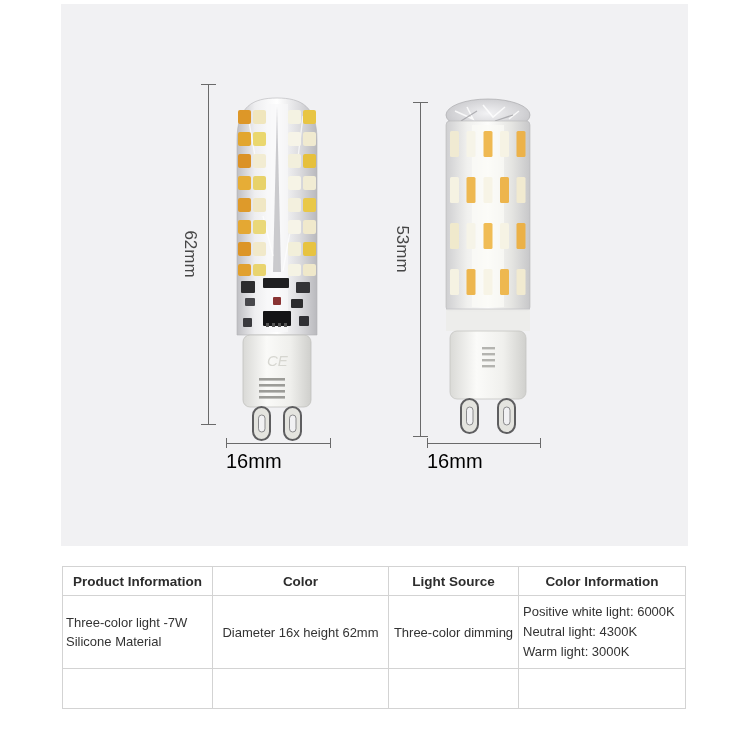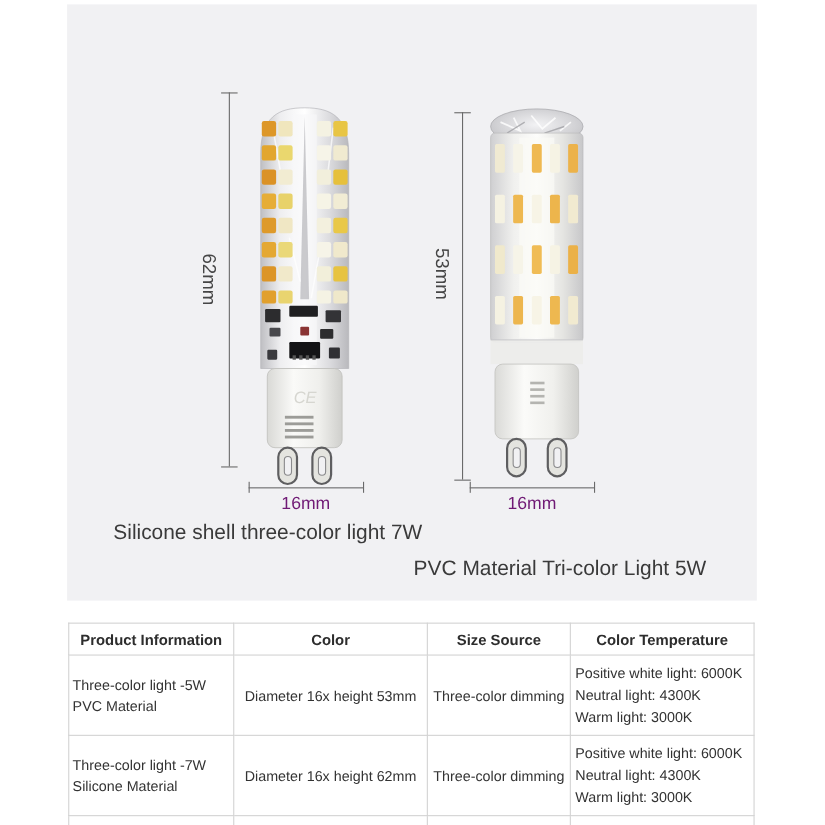--- a/index.html
+++ b/index.html
@@ -20,21 +20,21 @@
   .bulb{position:absolute;}
   .bulb svg{display:block;}
 
   
   .vline{position:absolute;width:1px;background:var(--dim-line);}
   .hcapline{position:absolute;height:1px;background:var(--dim-line);}
   .vcap{position:absolute;width:1px;height:10px;background:var(--dim-line);}
   .hcap{position:absolute;height:1px;width:15px;background:var(--dim-line);}
 
   .dim-label-v{position:absolute;font-size:17px;color:#464646;white-space:nowrap;transform:rotate(90deg);}
-  .dim-label-h{position:absolute;font-size:16px;color:#701a75;white-space:nowrap;text-align:center;}
+  .dim-label-h{position:absolute;font-size:20px;color:#000000;white-space:nowrap;text-align:left;}
 
   .caption{position:absolute;font-size:19px;color:#3a3a3a;white-space:nowrap;}
 
   
   .spec-table{position:absolute;left:62px;top:566px;width:623px;border-collapse:collapse;table-layout:fixed;color:var(--body-text);}
   .spec-table th,.spec-table td{border:1px solid var(--table-border);vertical-align:middle;overflow:hidden;}
   .spec-table th{height:29px;font-size:13.5px;font-weight:bold;color:var(--heading-text);text-align:center;padding:0 2px;white-space:nowrap;margin-top:24px;}
   .spec-table td{height:73px;font-size:13px;}
   .col-product{width:150px;}
   .col-size{width:176px;}
@@ -243,53 +243,38 @@
     <div class="vcap" style="left:165px;top:434px;"></div>
     <div class="hcapline" style="left:165px;top:439px;width:104px;"></div>
     <div class="vcap" style="left:269px;top:434px;"></div>
     <div class="dim-label-h" style="left:165px;top:446px;width:104px;">16mm</div>
 
     <div class="vcap" style="left:366px;top:434px;"></div>
     <div class="hcapline" style="left:366px;top:439px;width:113px;"></div>
     <div class="vcap" style="left:479px;top:434px;"></div>
     <div class="dim-label-h" style="left:366px;top:446px;width:113px;">16mm</div>
 
-    <div class="caption" style="left:42px;top:470px;">Silicone shell three-color light 7W</div>
-    <div class="caption" style="left:315px;top:503px;">PVC Material Tri-color Light 5W</div>
   </div>
 
   <table class="spec-table">
     <colgroup>
       <col class="col-product">
         <col class="col-size">
         <col class="col-source">
         <col class="col-temp">
     </colgroup>
     <thead>
       <tr>
         <th>Product Information</th>
         <th>Color</th>
-        <th>Size Source</th>
-        <th>Color Temperature</th>
+        <th>Light Source</th>
+        <th>Color Information</th>
       </tr>
     </thead>
     <tbody>
-      <tr>
-        <td class="cell-product">
-          <div>Three-color light -5W</div>
-          <div>PVC Material</div>
-        </td>
-        <td class="cell-size">Diameter 16x height 53mm</td>
-        <td class="cell-source">Three-color dimming</td>
-        <td class="cell-temp">
-          <div>Positive white light: 6000K</div>
-          <div>Neutral light: 4300K</div>
-          <div>Warm light: 3000K</div>
-        </td>
-      </tr>
       <tr>
         <td class="cell-product">
           <div>Three-color light -7W</div>
           <div>Silicone Material</div>
         </td>
         <td class="cell-size">Diameter 16x height 62mm</td>
         <td class="cell-source">Three-color dimming</td>
         <td class="cell-temp">
           <div>Positive white light: 6000K</div>
           <div>Neutral light: 4300K</div>

